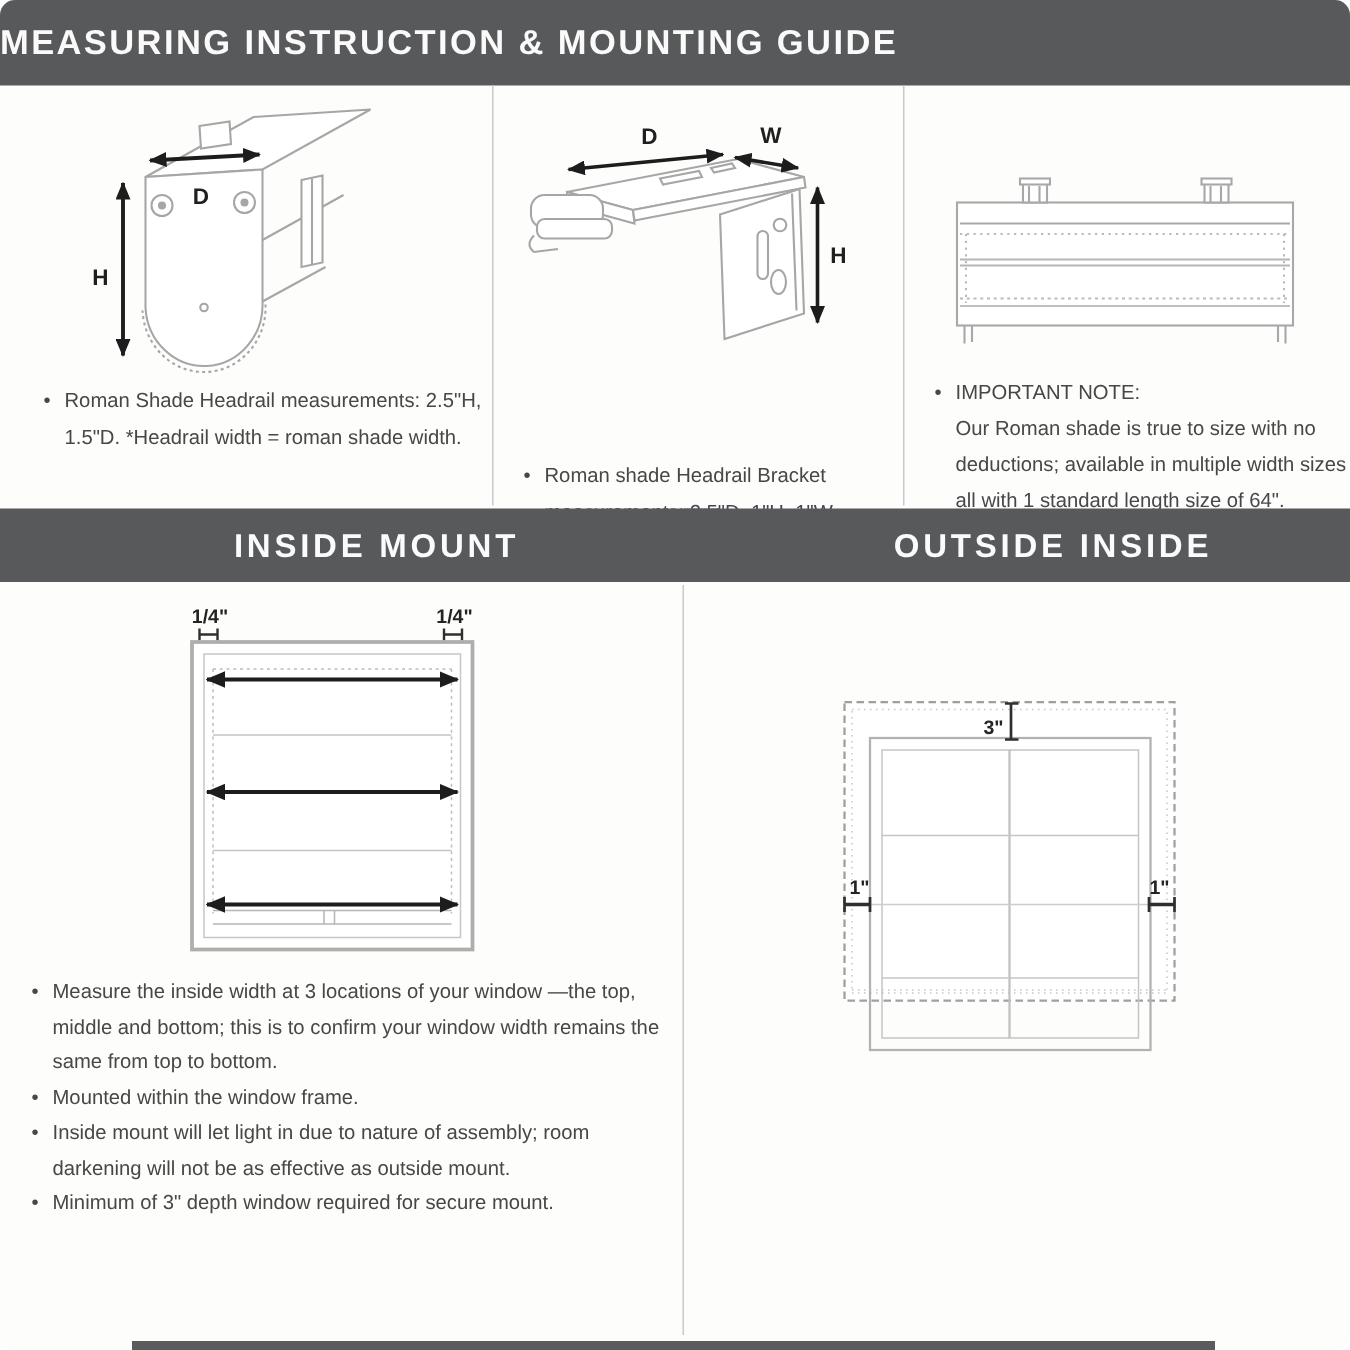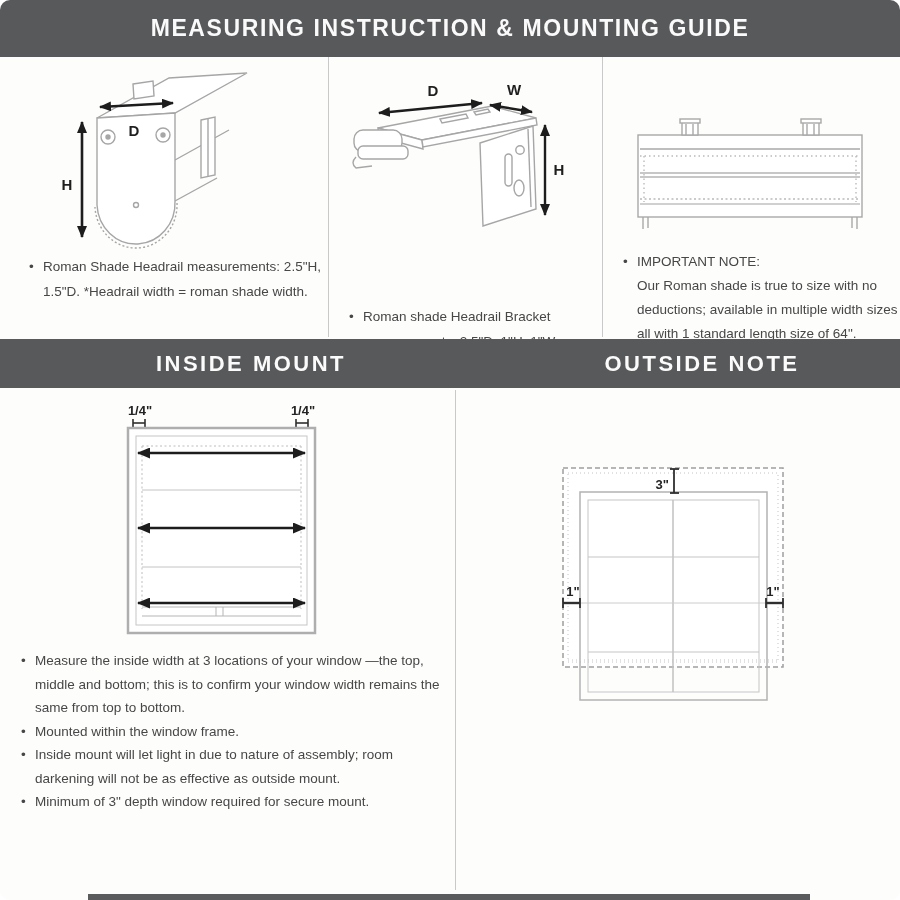--- a/index.html
+++ b/index.html
@@ -1,20 +1,20 @@
 <!DOCTYPE html>
 <html><head>
 <meta charset="utf-8">
 <style>
   html,body{margin:0;padding:0;background:#fff;}
   .page{position:relative;width:900px;height:900px;background:#fdfdfc;overflow:hidden;
         font-family:"Liberation Sans",sans-serif;border-radius:10px;}
   
   .top-bar{position:absolute;left:0;top:0;width:900px;height:57px;background:#58595b;
-           display:flex;align-items:center;justify-content:center;}
+           display:flex;align-items:center;}
   .top-bar .title{color:#fafafa;font-size:23px;font-weight:bold;letter-spacing:1.6px;}
   
   .mid-bar{position:absolute;top:339px;height:49px;background:#58595b;color:#fbfbfb;
            display:flex;align-items:center;justify-content:center;
            font-size:22px;font-weight:bold;letter-spacing:2.5px;padding-left:24px;}
   .mid-bar.left{left:0;width:454px;border-right:2px solid #4e4f51;}
   .mid-bar.right{left:456px;width:444px;}
   
   .vdiv{position:absolute;width:1px;background:#c9c9c9;}
   .bottom-strip{position:absolute;left:88px;top:894px;width:722px;height:6px;background:#5a5b5d;}
@@ -141,21 +141,21 @@
   </svg>
   <div class="note" style="left:622px;top:250px;width:285px;line-height:24px;">
     <div class="bullet">IMPORTANT NOTE:</div>
     <div class="plain-lines">Our Roman shade is true to size with no deductions; available in multiple width sizes all with 1 standard length size of 64".</div>
   </div>
 
   <div class="mid-bar left">
     <span>INSIDE MOUNT</span>
   </div>
   <div class="mid-bar right">
-    <span>OUTSIDE NOTE</span>
+    <span>OUTSIDE INSIDE</span>
   </div>
 
   <div class="vdiv" style="left:455px;top:390px;height:500px;"></div>
 
   <svg class="diagram" style="left:112px;top:397px;" width="230" height="248" viewBox="0 0 230 248">
     <defs>
       <marker id="ah-in" markerUnits="userSpaceOnUse" markerWidth="13" markerHeight="11" refX="12" refY="5.5" orient="auto-start-reverse">
         <path d="M0,0 L13,5.5 L0,11 Z" fill="#1d1d1d"></path>
       </marker>
     </defs>

